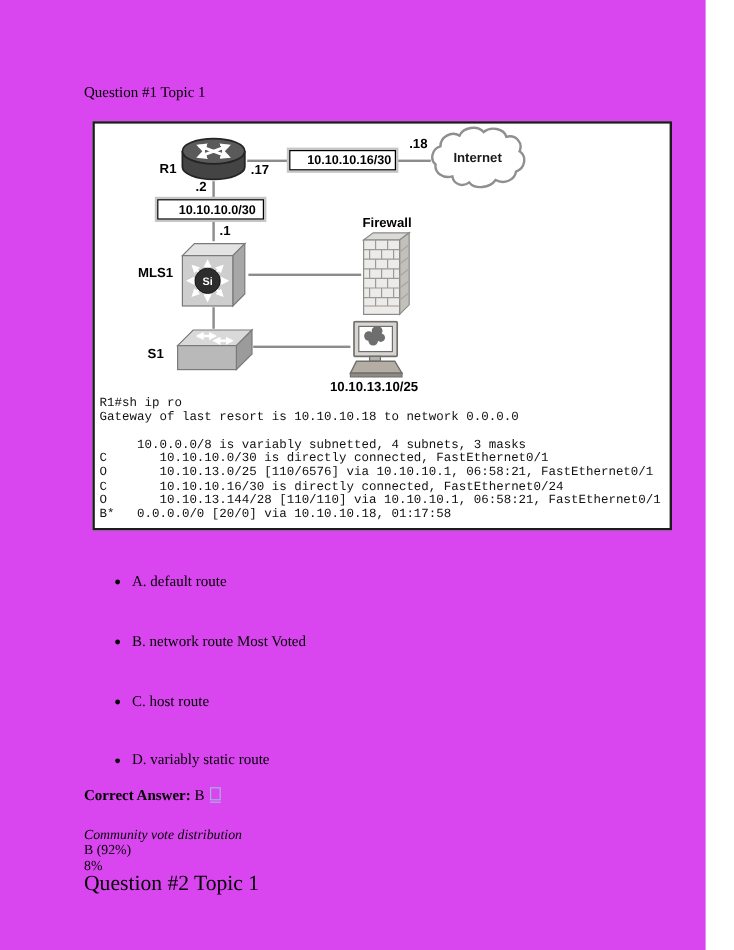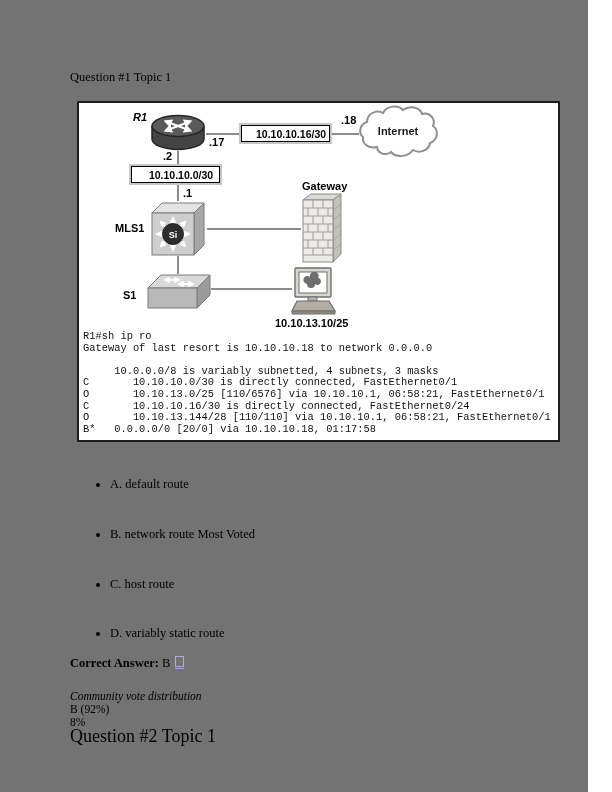--- a/index.html
+++ b/index.html
@@ -1,16 +1,16 @@
 <!DOCTYPE html>
 <html><head>
 <meta charset="utf-8">
 <style>
   html,body{margin:0;padding:0;background:#fff;}
-  .page{position:relative;width:588px;height:792px;background:#737373;overflow:hidden;
+  .page{position:relative;width:588px;height:792px;background:#d946ef;overflow:hidden;
         font-family:"Liberation Serif",serif;color:#000;}
   .content{padding:0 49px 0 70px;}
 
   .q-header{margin:70px 0 0 0;font-size:12.5px;line-height:15px;font-weight:normal;}
 
   
   .exhibit{margin:16px 0 0 7px;width:479px;border:2px solid #1c1c1c;background:#fff;}
   .diagram{position:relative;height:226px;}
 
   .dlabel{position:absolute;font-family:"Liberation Sans",sans-serif;font-weight:bold;
@@ -51,21 +51,21 @@
       <div class="diagram">
 
         <div class="hline" style="left:127px;top:30px;width:35px;"></div>
         <div class="hline" style="left:238px;top:30px;width:42px;"></div>
         <div class="vline" style="left:98px;top:48px;height:15px;"></div>
         <div class="vline" style="left:98px;top:81px;height:17px;"></div>
         <div class="hline" style="left:128px;top:125px;width:94px;"></div>
         <div class="vline" style="left:98px;top:153px;height:18px;"></div>
         <div class="hline" style="left:132px;top:185px;width:81px;"></div>
 
-        <span class="dlabel" style="left:54px;top:8px;font-style:italic;">R1</span>
+        <span class="dlabel" style="left:54px;top:32px;">R1</span>
         <svg class="icon" style="left:70px;top:9px;" width="58" height="42" viewBox="0 0 58 42">
           <defs>
             <marker id="ah1" viewBox="0 0 10 10" refX="7" refY="5" markerWidth="3.6" markerHeight="3.6" orient="auto-start-reverse">
               <path d="M0,0 L10,5 L0,10 z" fill="#ffffff"></path>
             </marker>
           </defs>
           <path d="M3,14 L3,27 A26,10.5 0 0 0 55,27 L55,14" fill="#444444" stroke="#242424" stroke-width="1.5"></path>
           <ellipse cx="29" cy="14" rx="26" ry="10.5" fill="#5a5a5a" stroke="#242424" stroke-width="1.5"></ellipse>
           <line x1="17" y1="18.5" x2="41" y2="9.5" stroke="#ffffff" stroke-width="2.4" marker-start="url(#ah1)" marker-end="url(#ah1)"></line>
           <line x1="17" y1="9.5" x2="41" y2="18.5" stroke="#ffffff" stroke-width="2.4" marker-start="url(#ah1)" marker-end="url(#ah1)"></line>
@@ -95,21 +95,21 @@
           <polygon points="45,13 55,3 55,45 45,55" fill="#a7a7a7" stroke="#7a7a7a" stroke-width="1"></polygon>
           <rect x="3" y="13" width="42" height="42" fill="#cecece" stroke="#7a7a7a" stroke-width="1"></rect>
           <line x1="24" y1="18" x2="24" y2="50" stroke="#ffffff" stroke-width="2" marker-start="url(#ah2)" marker-end="url(#ah2)"></line>
           <line x1="8" y1="34" x2="40" y2="34" stroke="#ffffff" stroke-width="2" marker-start="url(#ah2)" marker-end="url(#ah2)"></line>
           <line x1="12" y1="22" x2="36" y2="46" stroke="#ffffff" stroke-width="2" marker-start="url(#ah2)" marker-end="url(#ah2)"></line>
           <line x1="36" y1="22" x2="12" y2="46" stroke="#ffffff" stroke-width="2" marker-start="url(#ah2)" marker-end="url(#ah2)"></line>
           <circle cx="24" cy="34" r="10.5" fill="#2d2d2d" stroke="#141414" stroke-width="0.8"></circle>
           <text x="24" y="37.5" text-anchor="middle" font-family="Liberation Sans, sans-serif" font-size="9" font-weight="bold" fill="#ffffff">Si</text>
         </svg>
 
-        <span class="dlabel" style="left:223px;top:77px;">Gateway</span>
+        <span class="dlabel" style="left:223px;top:77px;">Firewall</span>
         <svg class="icon" style="left:221px;top:88px;" width="44" height="74" viewBox="0 0 44 74">
           <polygon points="3,9 11,3 41,3 33,9" fill="#dcdad6" stroke="#8b8b8b" stroke-width="1"></polygon>
           <polygon points="33,9 41,3 41,63 33,71" fill="#c2c0bb" stroke="#8b8b8b" stroke-width="1"></polygon>
           <rect x="3" y="9" width="30" height="62" fill="#edebe7" stroke="#8b8b8b" stroke-width="1"></rect>
           <path d="M3,17 h30 M3,25 h30 M3,33 h30 M3,41 h30 M3,49 h30 M3,57 h30 M3,64 h30" stroke="#9a9a9a" stroke-width="1"></path>
           <path d="M13,9 v8 M23,9 v8 M8,17 v8 M18,17 v8 M28,17 v8 M13,25 v8 M23,25 v8 M8,33 v8 M18,33 v8 M28,33 v8 M13,41 v8 M23,41 v8 M8,49 v8 M18,49 v8 M28,49 v8 M13,57 v7 M23,57 v7" stroke="#9a9a9a" stroke-width="1"></path>
           <path d="M33,19 l8,-6 M33,29 l8,-6 M33,39 l8,-6 M33,49 l8,-6 M33,59 l8,-6" stroke="#a8a6a2" stroke-width="1"></path>
         </svg>
 
         <span class="dlabel" style="left:44px;top:186px;">S1</span>

